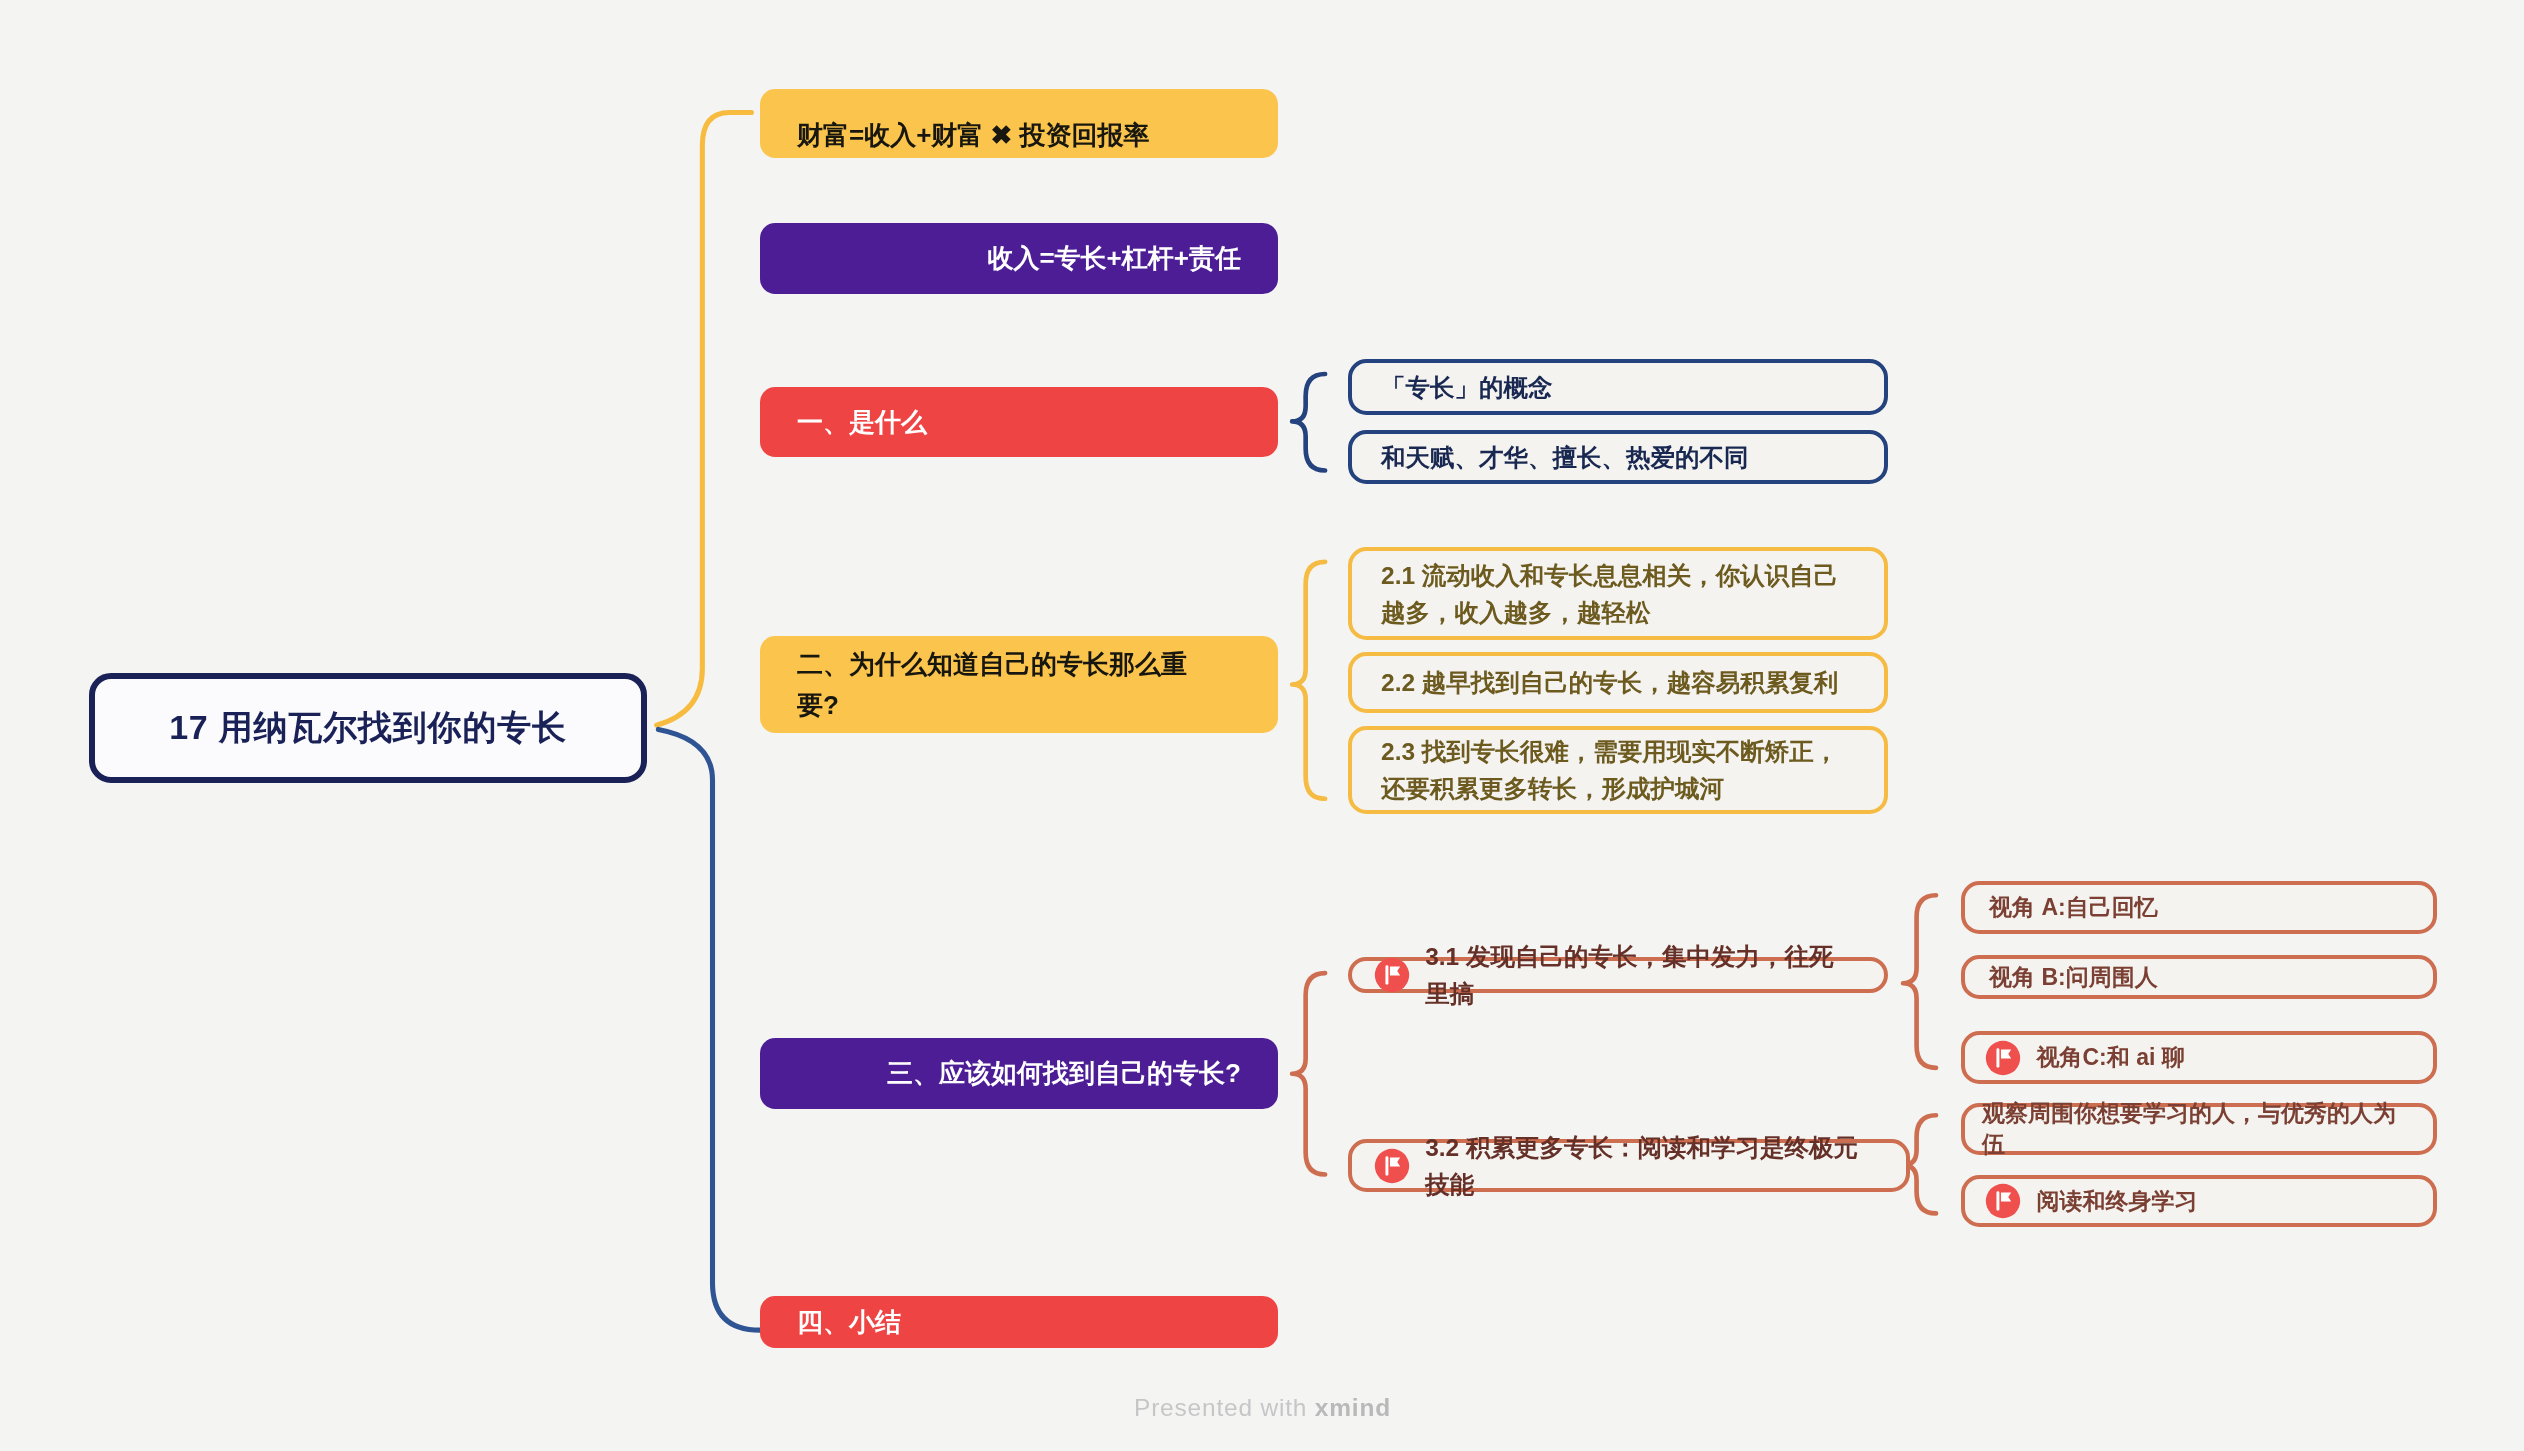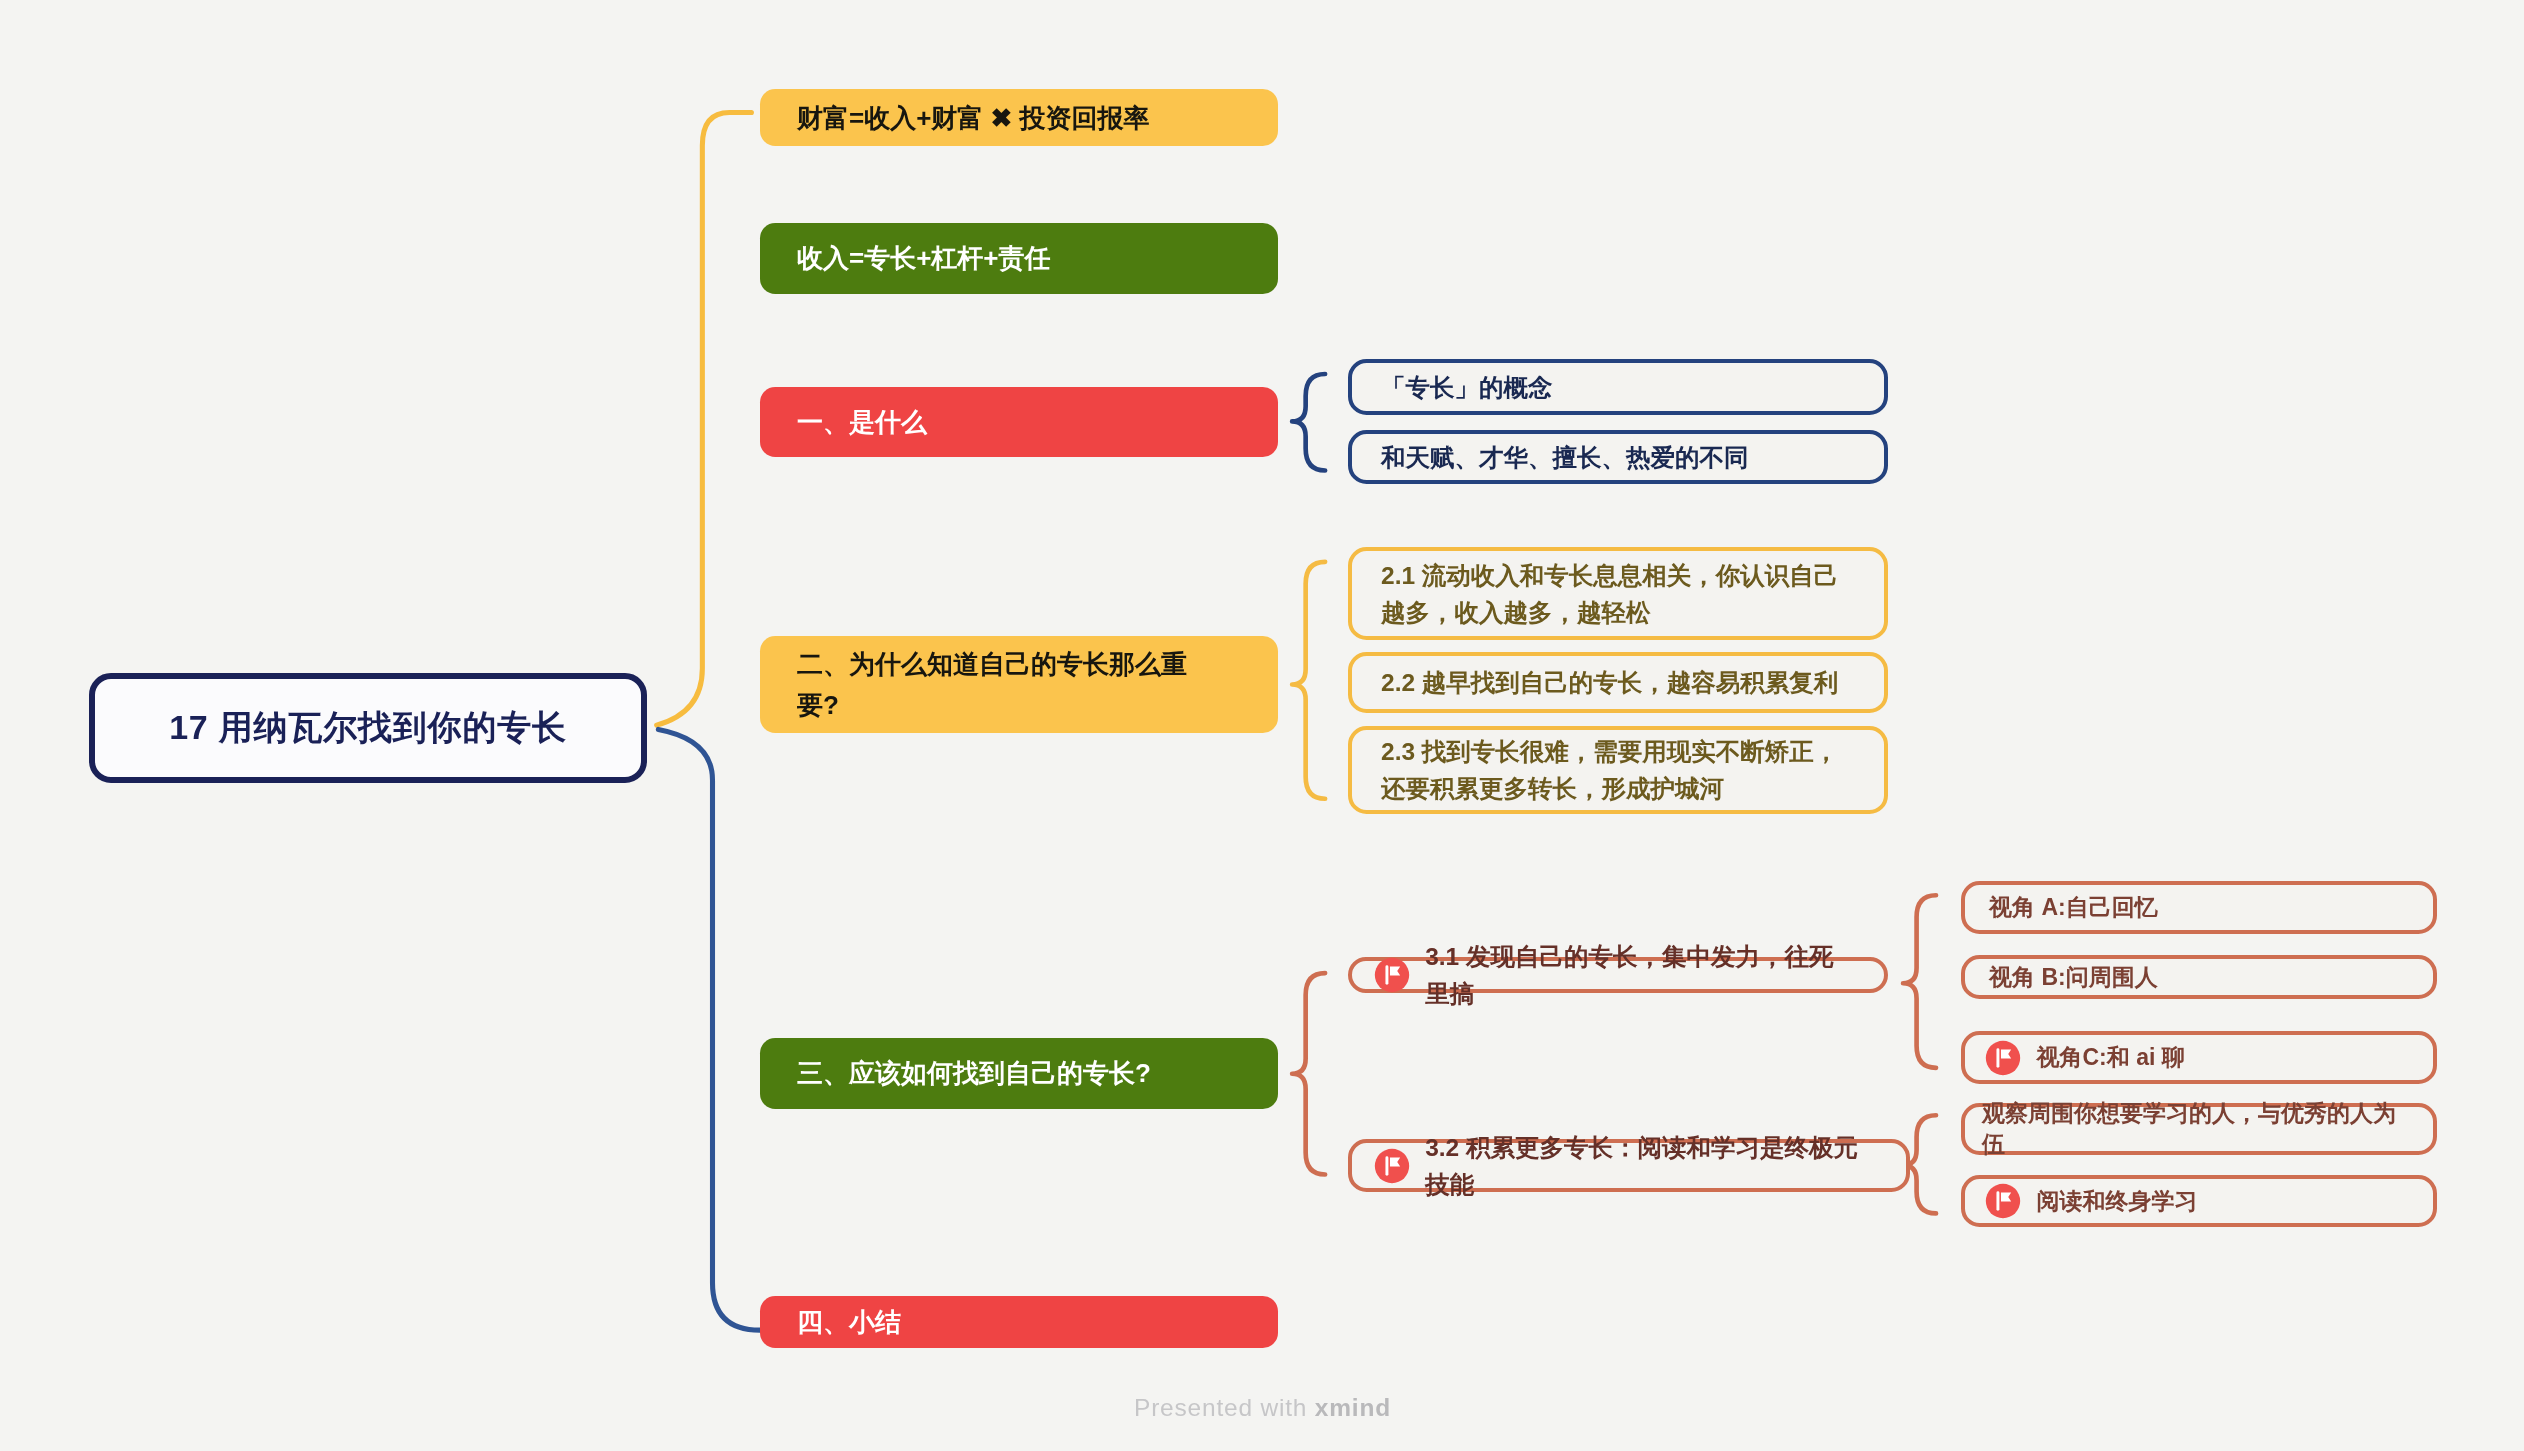--- a/index.html
+++ b/index.html
@@ -15,23 +15,23 @@
   }
   
   .root{
     left:89px;top:673px;width:558px;height:110px;
     background:#FBFBFD;border:6px solid #1A2157;border-radius:22px;
     color:#1A2157;font-size:34px;justify-content:center;letter-spacing:0.8px;text-align:right;
   }
   
   .main{left:760px;width:518px;border-radius:15.2px;padding:0 37px;font-size:26px;}
   .fill-yellow{background:#FBC44D;color:#17160F;}
-  .fill-coral{background:#4d7c0f;color:#FFFFFF;}
+  .fill-coral{background:#4c1d95;color:#FFFFFF;justify-content:flex-end;}
   .fill-navy{background:#ef4444;color:#FFFFFF;font-family:Liberation Serif, serif;}
-  .wealth{top:89px;height:57px;align-items:flex-start;padding-top:8px;line-height:42px;overflow:visible;}
+  .wealth{top:89px;height:69px;align-items:flex-start;padding-top:25px;line-height:42px;overflow:visible;}
   .wealth span{display:block;width:366px;}
   .income{top:223px;height:71px;}
   .b-what{top:387px;height:70px;}
   .b-why{top:636px;height:97px;line-height:41px;}
   .b-why span{display:block;width:406px;}
   .b-how{top:1038px;height:71px;}
   .b-sum{top:1296px;height:52px;}
   
   .outline{background:#F4F3F0;border-radius:18.6px;}
   .outline-navy{border:4.2px solid #24427E;color:#192851;}

